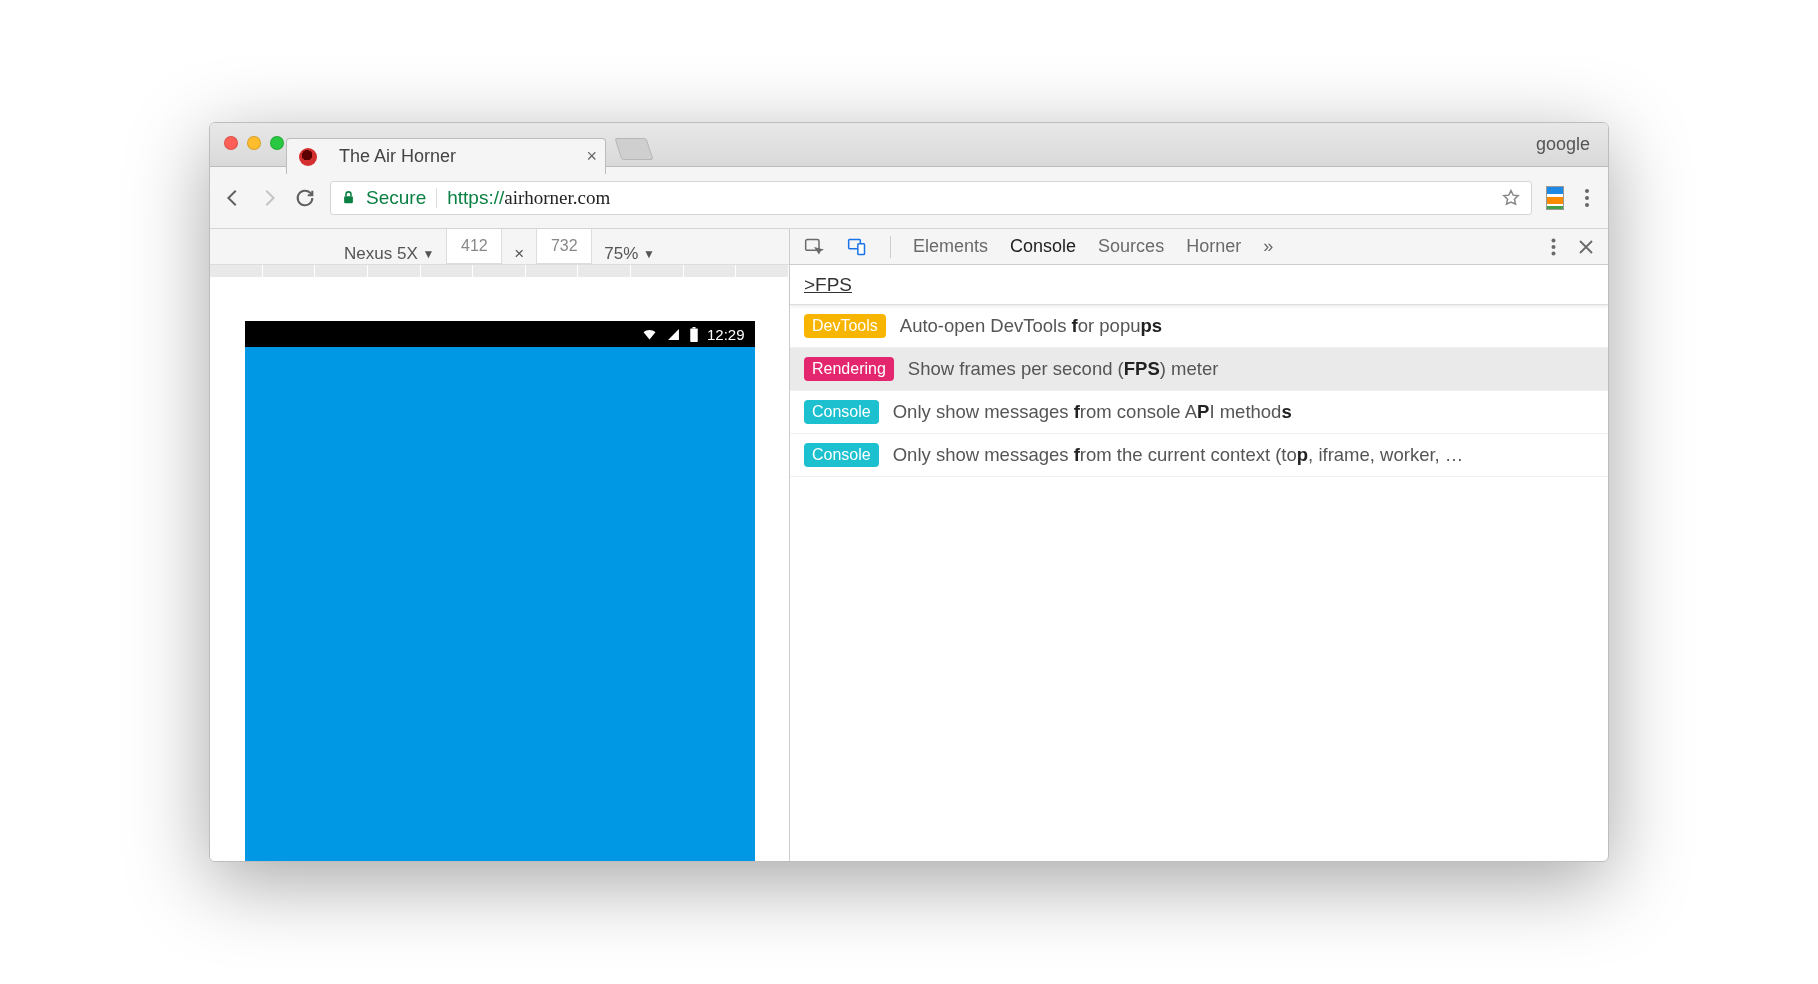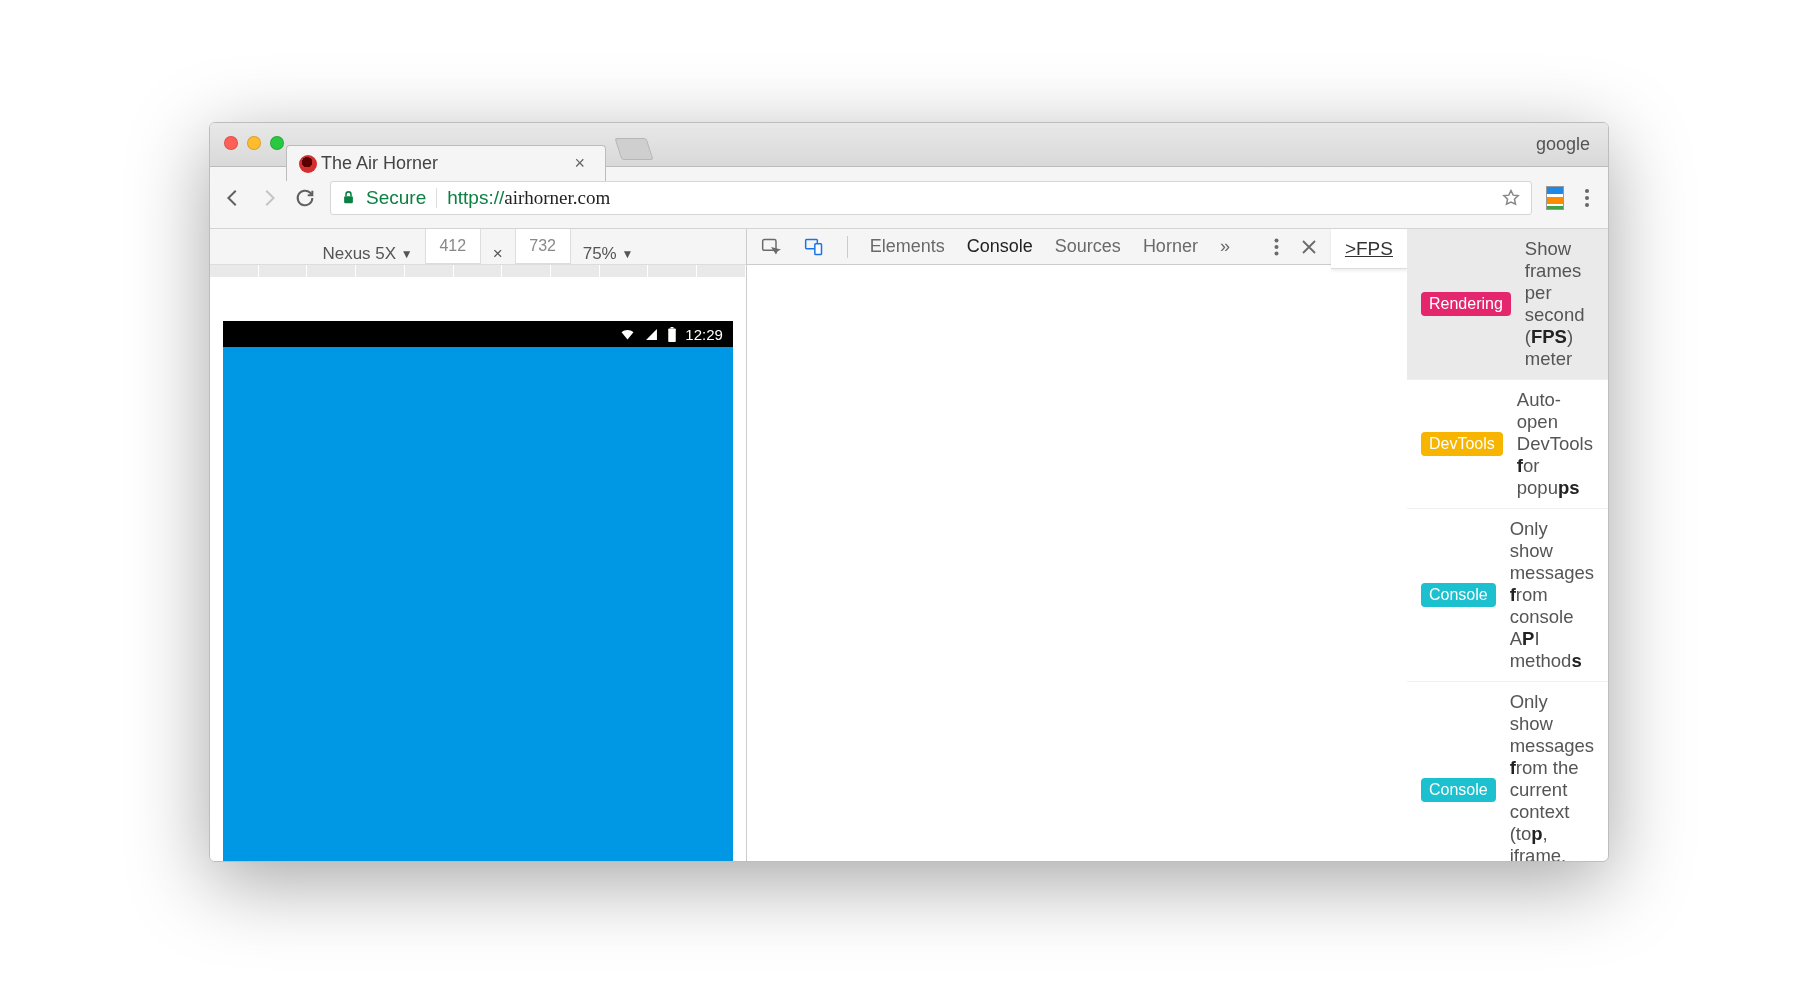--- a/index.html
+++ b/index.html
@@ -5,21 +5,21 @@
 * { box-sizing: border-box; margin: 0; padding: 0; }
 body { background: #fff; font-family: -apple-system, BlinkMacSystemFont, "Helvetica Neue", Arial, sans-serif; display: flex; align-items: center; justify-content: center; width: 1818px; height: 984px; }
 .shadow-wrap { filter: drop-shadow(0 20px 40px rgba(0,0,0,0.35)); }
 .window { width: 1400px; height: 740px; background: #fff; border-radius: 6px; overflow: hidden; border: 1px solid #bdbdbd; display: flex; flex-direction: column; font-size: 19px; color: #333; }
 
 .titlebar { height: 44px; background: linear-gradient(#e8e8e8,#d9d9d9); border-bottom: 1px solid #bcbcbc; display: flex; align-items: flex-end; position: relative; }
 .traffic { position: absolute; left: 14px; top: 13px; display: flex; gap: 9px; }
 .dot { width: 14px; height: 14px; border-radius: 50%; border: 1px solid rgba(0,0,0,0.15); }
 .dot.r{background:#ff5f57}.dot.y{background:#ffbd2e}.dot.g{background:#28c940}
 .tabrow { margin-left: 76px; display: flex; align-items: flex-end; height: 100%; }
-.tab { background: #f5f5f5; height: 36px; border: 1px solid #bcbcbc; border-bottom: none; border-radius: 4px 4px 0 0; display: flex; align-items: center; padding: 0 20px 0 12px; gap: 4px; min-width: 320px; position: relative; top: 15px; }
+.tab { background: #f5f5f5; height: 36px; border: 1px solid #bcbcbc; border-bottom: none; border-radius: 4px 4px 0 0; display: flex; align-items: center; padding: 0 8px 0 12px; gap: 22px; min-width: 320px; position: relative; top: 8px; }
 .favicon { width: 18px; height: 18px; border-radius: 50%; background: radial-gradient(circle at 45% 40%, #5a0000 0 35%, #d32f2f 36% 100%); flex: none; }
 .tab-title { flex: 1; color: #444; font-size: 18px; }
 .tab-x { color: #666; font-size: 18px; cursor: default; }
 .newtab { width: 32px; height: 22px; background: #cfcfcf; border: 1px solid #b6b6b6; border-radius: 3px; transform: skewX(18deg); margin-left: 12px; margin-bottom: 6px; }
 .profile { margin-left: auto; margin-right: 18px; color: #555; font-size: 18px; align-self: center; }
 
 .addrbar { height: 62px; background: #f5f5f5; border-bottom: 1px solid #d4d4d4; display: flex; align-items: center; padding: 0 12px; gap: 14px; }
 .navbtn { color: #606060; display: flex; align-items: center; justify-content: center; width: 22px; }
 .navbtn.dis { color: #bdbdbd; }
 .omnibox { flex: 1; height: 34px; background: #fff; border: 1px solid #d5d5d5; border-radius: 3px; display: flex; align-items: center; padding: 0 10px; gap: 10px; font-size: 19px; }
@@ -37,21 +37,21 @@
 .left { width: 580px; border-right: 1px solid #ccc; display: flex; flex-direction: column; }
 .devbar { height: 36px; background: #f5f5f5; border-bottom: 1px solid #ddd; display: flex; align-items: flex-end; justify-content: center; gap: 12px; color: #555; font-size: 17px; }
 .devbar input { width: 56px; height: 36px; border: 1px solid #ddd; text-align: center; font-size: 16px; color: #888; background: #fff; }
 .tri { font-size: 12px; position: relative; top: -1px; }
 .rulerstrip { height: 12px; display: flex; }
 .rulerstrip div { flex: 1; border-right: 1px solid #fff; background: #e9e9e9; }
 .viewport { flex: 1; background: #fff; display: flex; justify-content: center; padding-top: 44px; overflow: hidden; }
 .phone { width: 510px; height: 900px; background: #0098e4; position: relative; overflow: hidden; }
 .statusbar { position: absolute; top: 0; left: 0; right: 0; height: 26px; background: #000; color: #fff; display: flex; align-items: center; justify-content: flex-end; gap: 8px; padding: 0 10px; font-size: 15px; }
 
-.right { flex: 1; display: flex; }
+.right { flex: 1; display: flex; flex-direction: column; }
 .dt-tabs { height: 36px; background: #f5f5f5; border-bottom: 1px solid #ccc; display: flex; align-items: center; gap: 22px; padding: 0 14px; color: #6a6a6a; font-size: 18px; }
 .dt-tabs .sep { width:1px; height:22px; background:#ccc; }
 .dt-tabs .act { color: #222; font-weight: 500; }
 .dt-tabs .sp { flex:1 }
 .dt-ico { display:inline-flex; }
 .cmd-input { height: 40px; border-bottom: 1px solid #ddd; display: flex; align-items: center; padding: 0 14px; font-size: 19px; color: #333; box-shadow: 0 2px 3px rgba(0,0,0,0.07); text-decoration: underline; }
 .cmd-list { display: flex; flex-direction: column; }
 .cmd-item { display: flex; align-items: center; gap: 14px; padding: 9px 14px; font-size: 18.5px; color: #555; border-bottom: 1px solid #f0f0f0; }
 .cmd-item.sel { background: #eaeaea; }
 .badge { color: #fff; border-radius: 4px; padding: 3px 8px; font-size: 16px; font-weight: 500; }
@@ -205,29 +205,29 @@
         <span>
               <svg width="16" height="16" viewBox="0 0 16 16" stroke="#6a6a6a" stroke-width="1.8">
                 <path d="M2 2l12 12M14 2L2 14"></path>
               </svg>
             </span>
       </div>
       <div class="cmd-input">
         <span>&gt;FPS</span>
       </div>
       <div class="cmd-list" id="cmd-list">
+            <div class="cmd-item">
+              <span class="badge dev">DevTools</span>
+              <span class="cmd-text">Auto-open DevTools <b>f</b>or popu<b>ps</b></span>
+            </div>
             <div class="cmd-item sel">
               <span class="badge rend">Rendering</span>
               <span class="cmd-text">Show frames per second (<b>FPS</b>) meter</span>
             </div>
             <div class="cmd-item">
-              <span class="badge dev">DevTools</span>
-              <span class="cmd-text">Auto-open DevTools <b>f</b>or popu<b>ps</b></span>
-            </div>
-            <div class="cmd-item">
               <span class="badge con">Console</span>
               <span class="cmd-text">Only show messages <b>f</b>rom console A<b>P</b>I method<b>s</b></span>
             </div>
             <div class="cmd-item">
               <span class="badge con">Console</span>
               <span class="cmd-text">Only show messages <b>f</b>rom the current context (to<b>p</b>, iframe, worker, …</span>
             </div>
           </div>
     </div>
 

